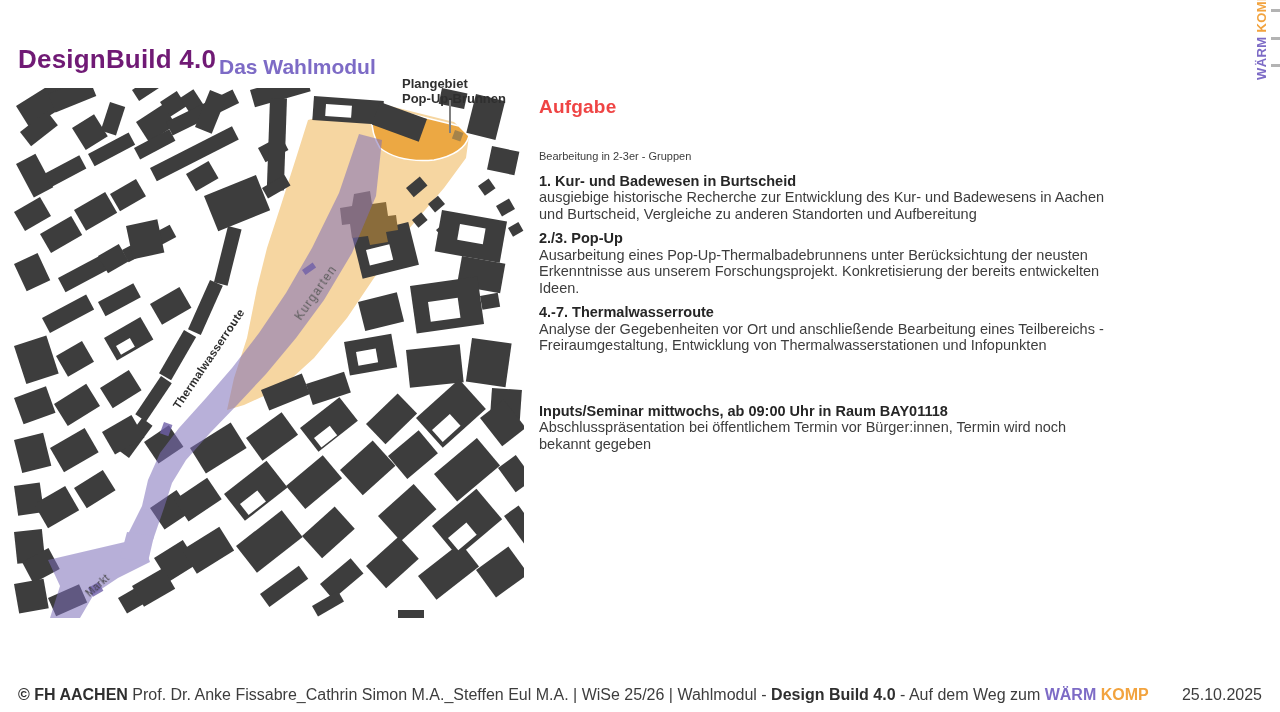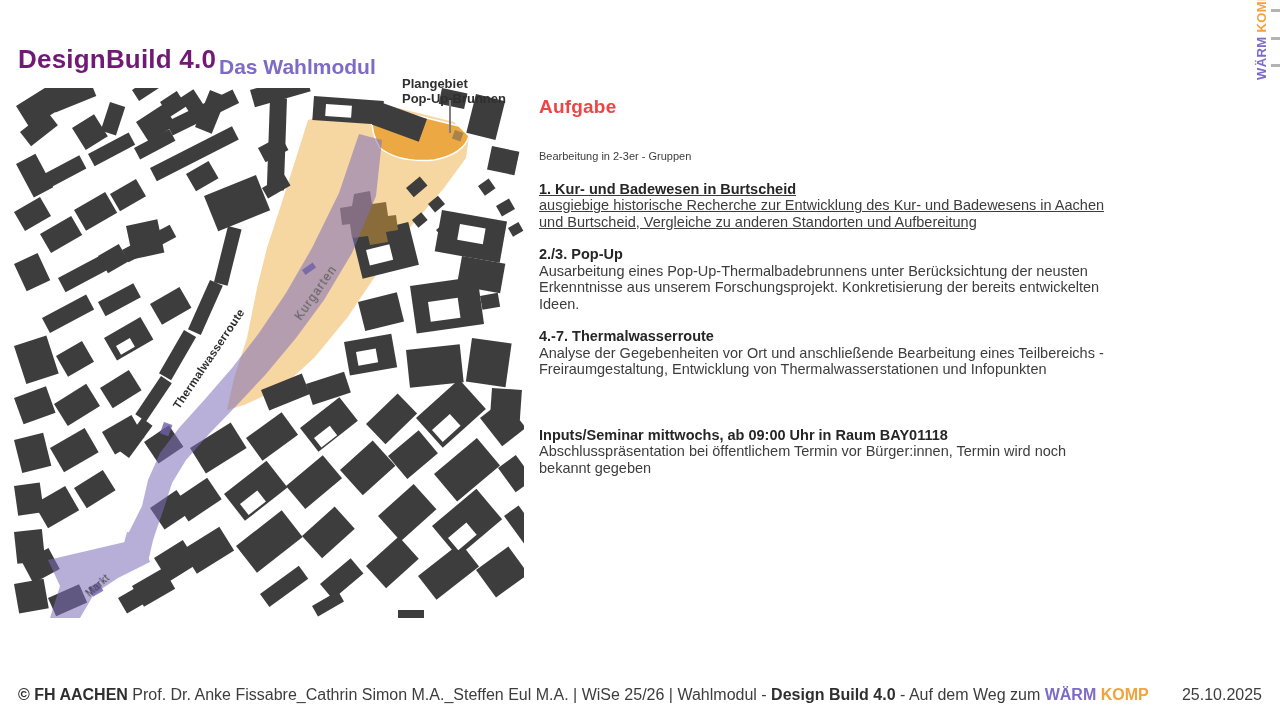--- a/index.html
+++ b/index.html
@@ -11,22 +11,22 @@
   .slide-title{position:absolute;left:18px;top:44px;font-size:26px;font-weight:bold;color:#701a75;letter-spacing:.2px;}
   .slide-subtitle{position:absolute;left:219px;top:55px;font-size:21px;font-weight:bold;color:#7D6BC6;}
   
   .map-wrap{position:absolute;left:14px;top:88px;width:510px;height:530px;}
   .map-callout{position:absolute;left:402px;top:77px;width:110px;font-size:13px;font-weight:bold;color:#2f2f2f;line-height:1.15;}
   .callout-line{position:absolute;left:449px;top:100px;width:2px;height:33px;background:#808080;}
   
   .content{position:absolute;left:539px;top:96px;width:580px;}
   .content h2{margin:0;font-size:19px;font-weight:bold;color:#ef4444;letter-spacing:.2px;}
   .content .intro{margin-top:30px;font-size:11px;line-height:16.5px;}
-  .section{margin-top:16px;font-size:14.5px;line-height:16.5px;}
-  .section.first{text-decoration:underline;}
+  .section{margin-top:8px;font-size:14.5px;line-height:16.5px;}
+  .section.first{}
   .section.seminar{margin-top:49px;}
   .section .sec-title{font-weight:bold;color:#262626;}
   
   .footer{position:absolute;left:18px;top:686px;width:1244px;font-size:16px;color:#3d3d3d;white-space:nowrap;}
   .footer .date{position:absolute;right:0;top:0;text-align:right;}
   .footer b{color:#2f2f2f;}
   .footer .warm{color:#7D6BC6;font-weight:bold;}
   .footer .komp{color:#F2A33E;font-weight:bold;}
   
   .v-banner{

